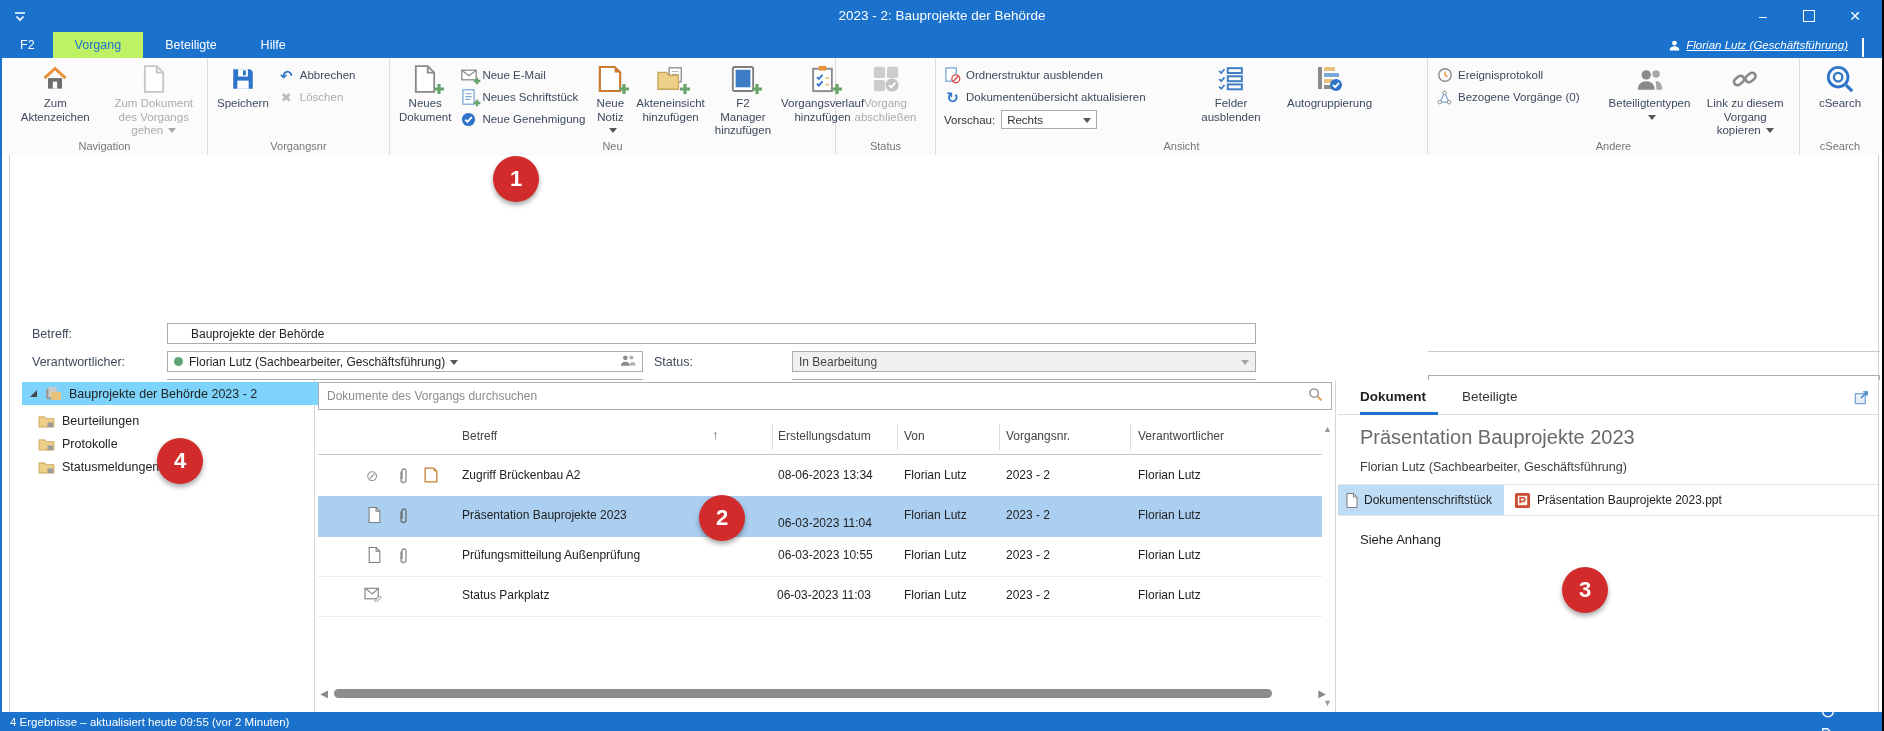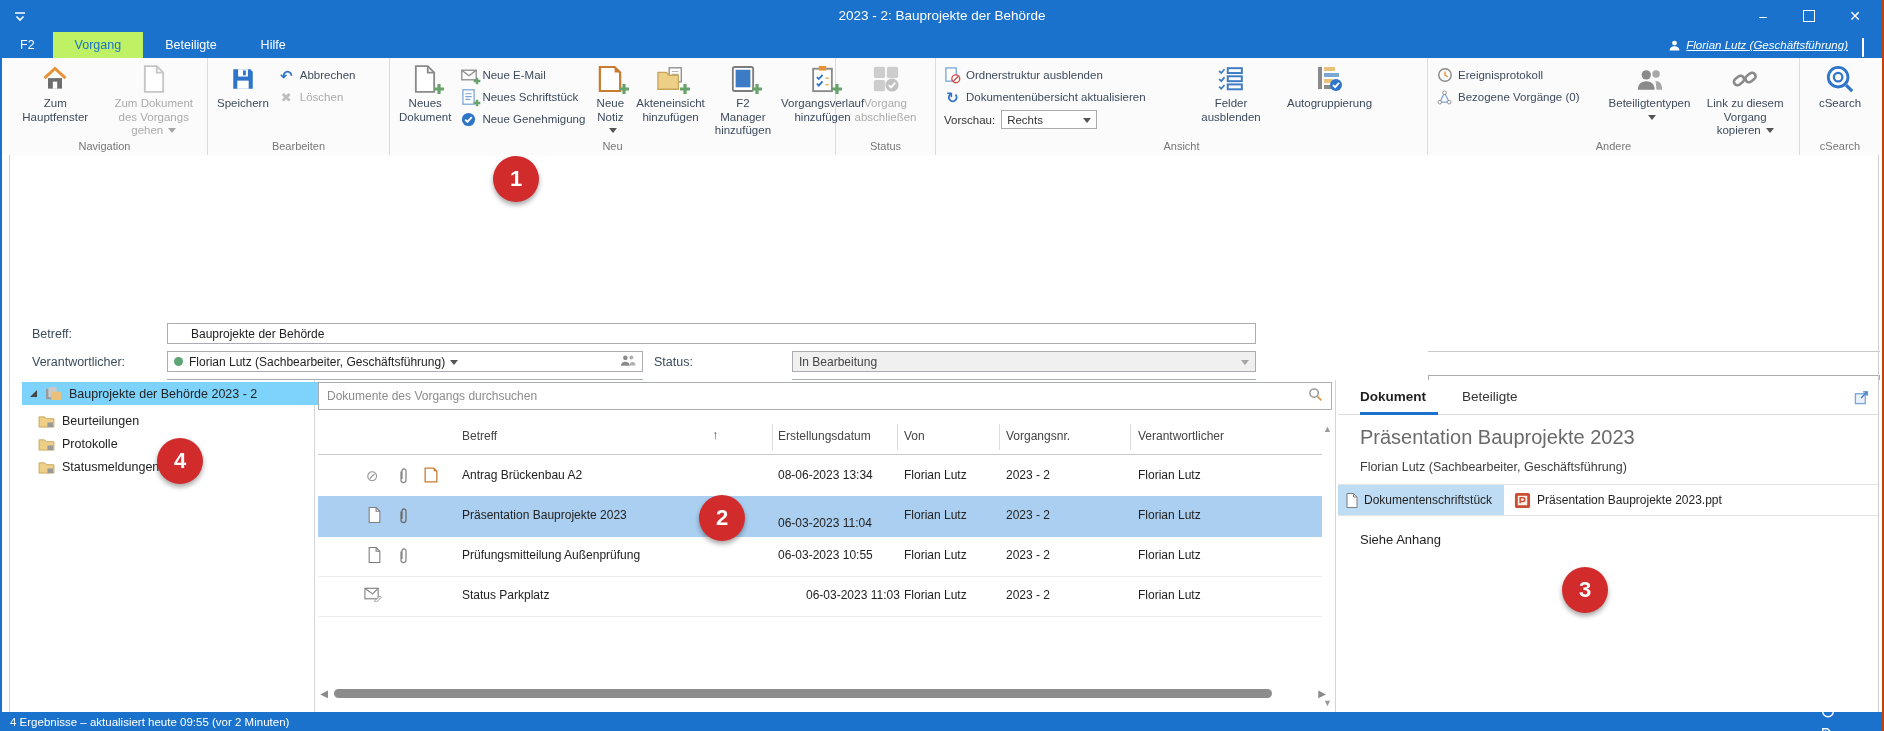--- a/index.html
+++ b/index.html
@@ -1,18 +1,18 @@
 <!DOCTYPE html>
 <html><head>
 <meta charset="utf-8">
 <style>
   html,body{margin:0;padding:0;background:#e8e8e8;}
   #app{position:relative;width:1884px;height:731px;background:#fff;overflow:hidden;
        font-family:"Liberation Sans","DejaVu Sans",sans-serif;color:#333;
-       border-left:2px solid #1A72CC;border-right:2px solid #c2410c;box-sizing:border-box;}
+       border-left:2px solid #1A72CC;border-right:2px solid #000000;box-sizing:border-box;}
   
   .titlebar{position:absolute;left:0;top:0;width:100%;height:32px;background:#1A72CC;display:flex;align-items:center;}
   .qat{position:absolute;left:12px;top:8px;cursor:pointer;}
   .wtitle{position:absolute;left:0;top:0;width:100%;height:32px;line-height:32px;text-align:center;color:#fff;font-size:13.5px;}
   .wbtns{position:absolute;right:4px;top:0;height:32px;display:flex;z-index:5;}
   .wbtn{width:46px;height:32px;display:flex;align-items:center;justify-content:center;color:#fff;font-size:14px;cursor:pointer;}
   .maxbox{width:10px;height:10px;border:1.6px solid #fff;display:inline-block;}
   
   .tabstrip{position:absolute;left:0;top:32px;width:100%;height:26px;background:#1A72CC;display:flex;align-items:stretch;}
   .tab{padding:0 22px;display:flex;align-items:center;color:#fff;font-size:12.5px;cursor:pointer;}
@@ -152,21 +152,21 @@
     <div class="rgroup" style="width:206px">
       <div class="rgroup-content">
         <div class="rbtn big">
           <div class="ric">
             <svg width="28" height="28" viewBox="0 0 32 32">
                 <path d="M4 15 16 4l12 11" stroke="#E8923A" stroke-width="3.4" fill="none"></path>
                 <rect x="8" y="15" width="16" height="12" fill="#6d6d6d"></rect>
                 <rect x="13.5" y="19" width="5" height="8" fill="#fff"></rect>
               </svg>
           </div>
-          <div class="rlb">Zum Hauptfenster</div>
+          <div class="rlb">Zum Aktenzeichen</div>
         </div>
         <div class="rbtn big disabled">
           <div class="ric">
             <svg width="22" height="28" viewBox="0 0 24 30">
                 <path d="M2 1h13l7 7v21H2z" fill="#fff" stroke="#C5C5C5" stroke-width="2"></path>
                 <path d="M15 1v7h7" fill="none" stroke="#C5C5C5" stroke-width="2"></path>
               </svg>
           </div>
           <div class="rlb"><span>Zum Dokument des Vorgangs gehen</span><span class="cd lite"></span></div>
         </div>
@@ -195,21 +195,21 @@
             <span>Abbrechen</span>
           </div>
           <div class="rbtn small disabled">
             <span class="ric16">
                 <span class="uni" style="color:#BDBDBD;font-size:13px;">✖</span>
               </span>
             <span>Löschen</span>
           </div>
         </div>
       </div>
-      <div class="rgroup-label">Bearbeiten</div>
+      <div class="rgroup-label">Vorgangsnr</div>
     </div>
 
     <div class="rgroup" style="width:446px">
       <div class="rgroup-content">
         <div class="rbtn big">
           <div class="ric">
             <svg width="22" height="28" viewBox="0 0 24 30">
                 <path d="M2 1h13l7 7v21H2z" fill="#fff" stroke="#8a8a8a" stroke-width="2"></path>
                 <path d="M15 1v7h7" fill="none" stroke="#8a8a8a" stroke-width="2"></path>
               </svg>
@@ -663,21 +663,21 @@
 
       <div class="trow" style="top:46px;">
         <span class="cic" style="left:48px;top:12px;color:#9A9A9A;font-size:15px;line-height:1;">⊘</span>
         <span class="cic" style="left:80px;"><svg width="10" height="18" viewBox="0 0 10 18">
               <path d="M3 4.5v8.5a2.5 2.5 0 0 0 5 0V4a2 2 0 0 0-4 0v8" fill="none" stroke="#8A8A8A" stroke-width="1.3"></path>
             </svg></span>
         <span class="cic" style="left:106px;"><svg width="14" height="16" viewBox="0 0 26 30">
               <path d="M2 2h16l6 6v20H2z" fill="#fff" stroke="#C97B2E" stroke-width="2.4"></path>
               <path d="M18 2l6 6h-6z" fill="#C97B2E"></path>
             </svg></span>
-        <span class="cell" style="left:144px;">Antrag Brückenbau A2</span>
+        <span class="cell" style="left:144px;">Zugriff Brückenbau A2</span>
         <span class="cell" style="left:460px;">08-06-2023 13:34</span>
         <span class="cell" style="left:586px;">Florian Lutz</span>
         <span class="cell" style="left:688px;">2023 - 2</span>
         <span class="cell" style="left:820px;">Florian Lutz</span>
       </div>
 
       <div class="trow sel" style="top:86px;">
         <span class="cic" style="left:50px;"><svg width="13" height="16" viewBox="0 0 24 30">
               <path d="M2 1h13l7 7v21H2z" fill="#fff" stroke="#7d7d7d" stroke-width="2"></path>
               <path d="M15 1v7h7" fill="none" stroke="#7d7d7d" stroke-width="2"></path>
@@ -707,21 +707,21 @@
         <span class="cell" style="left:820px;">Florian Lutz</span>
       </div>
 
       <div class="trow" style="top:166px;">
         <span class="cic" style="left:46px;"><svg width="18" height="15" viewBox="0 0 19 15">
               <rect x="1" y="1" width="14" height="11" fill="#fff" stroke="#8A8A8A" stroke-width="1.3"></rect>
               <path d="M1 1l8 6 6-6" fill="none" stroke="#8A8A8A" stroke-width="1.3"></path>
               <path d="M11.5 14l5-5 1.6 1.6-5 5h-1.6z" fill="#fff" stroke="#8A8A8A" stroke-width="1"></path>
             </svg></span>
         <span class="cell" style="left:144px;">Status Parkplatz</span>
-        <span class="cell" style="left:488px;">06-03-2023 11:03</span>
+        <span class="cell" style="left:459px;">06-03-2023 11:03</span>
         <span class="cell" style="left:586px;">Florian Lutz</span>
         <span class="cell" style="left:688px;">2023 - 2</span>
         <span class="cell" style="left:820px;">Florian Lutz</span>
       </div>
 
       <div class="vscroll-up">▲</div>
       <div class="vscroll-dn">▼</div>
     </div>
 
     <div class="hscroll">

